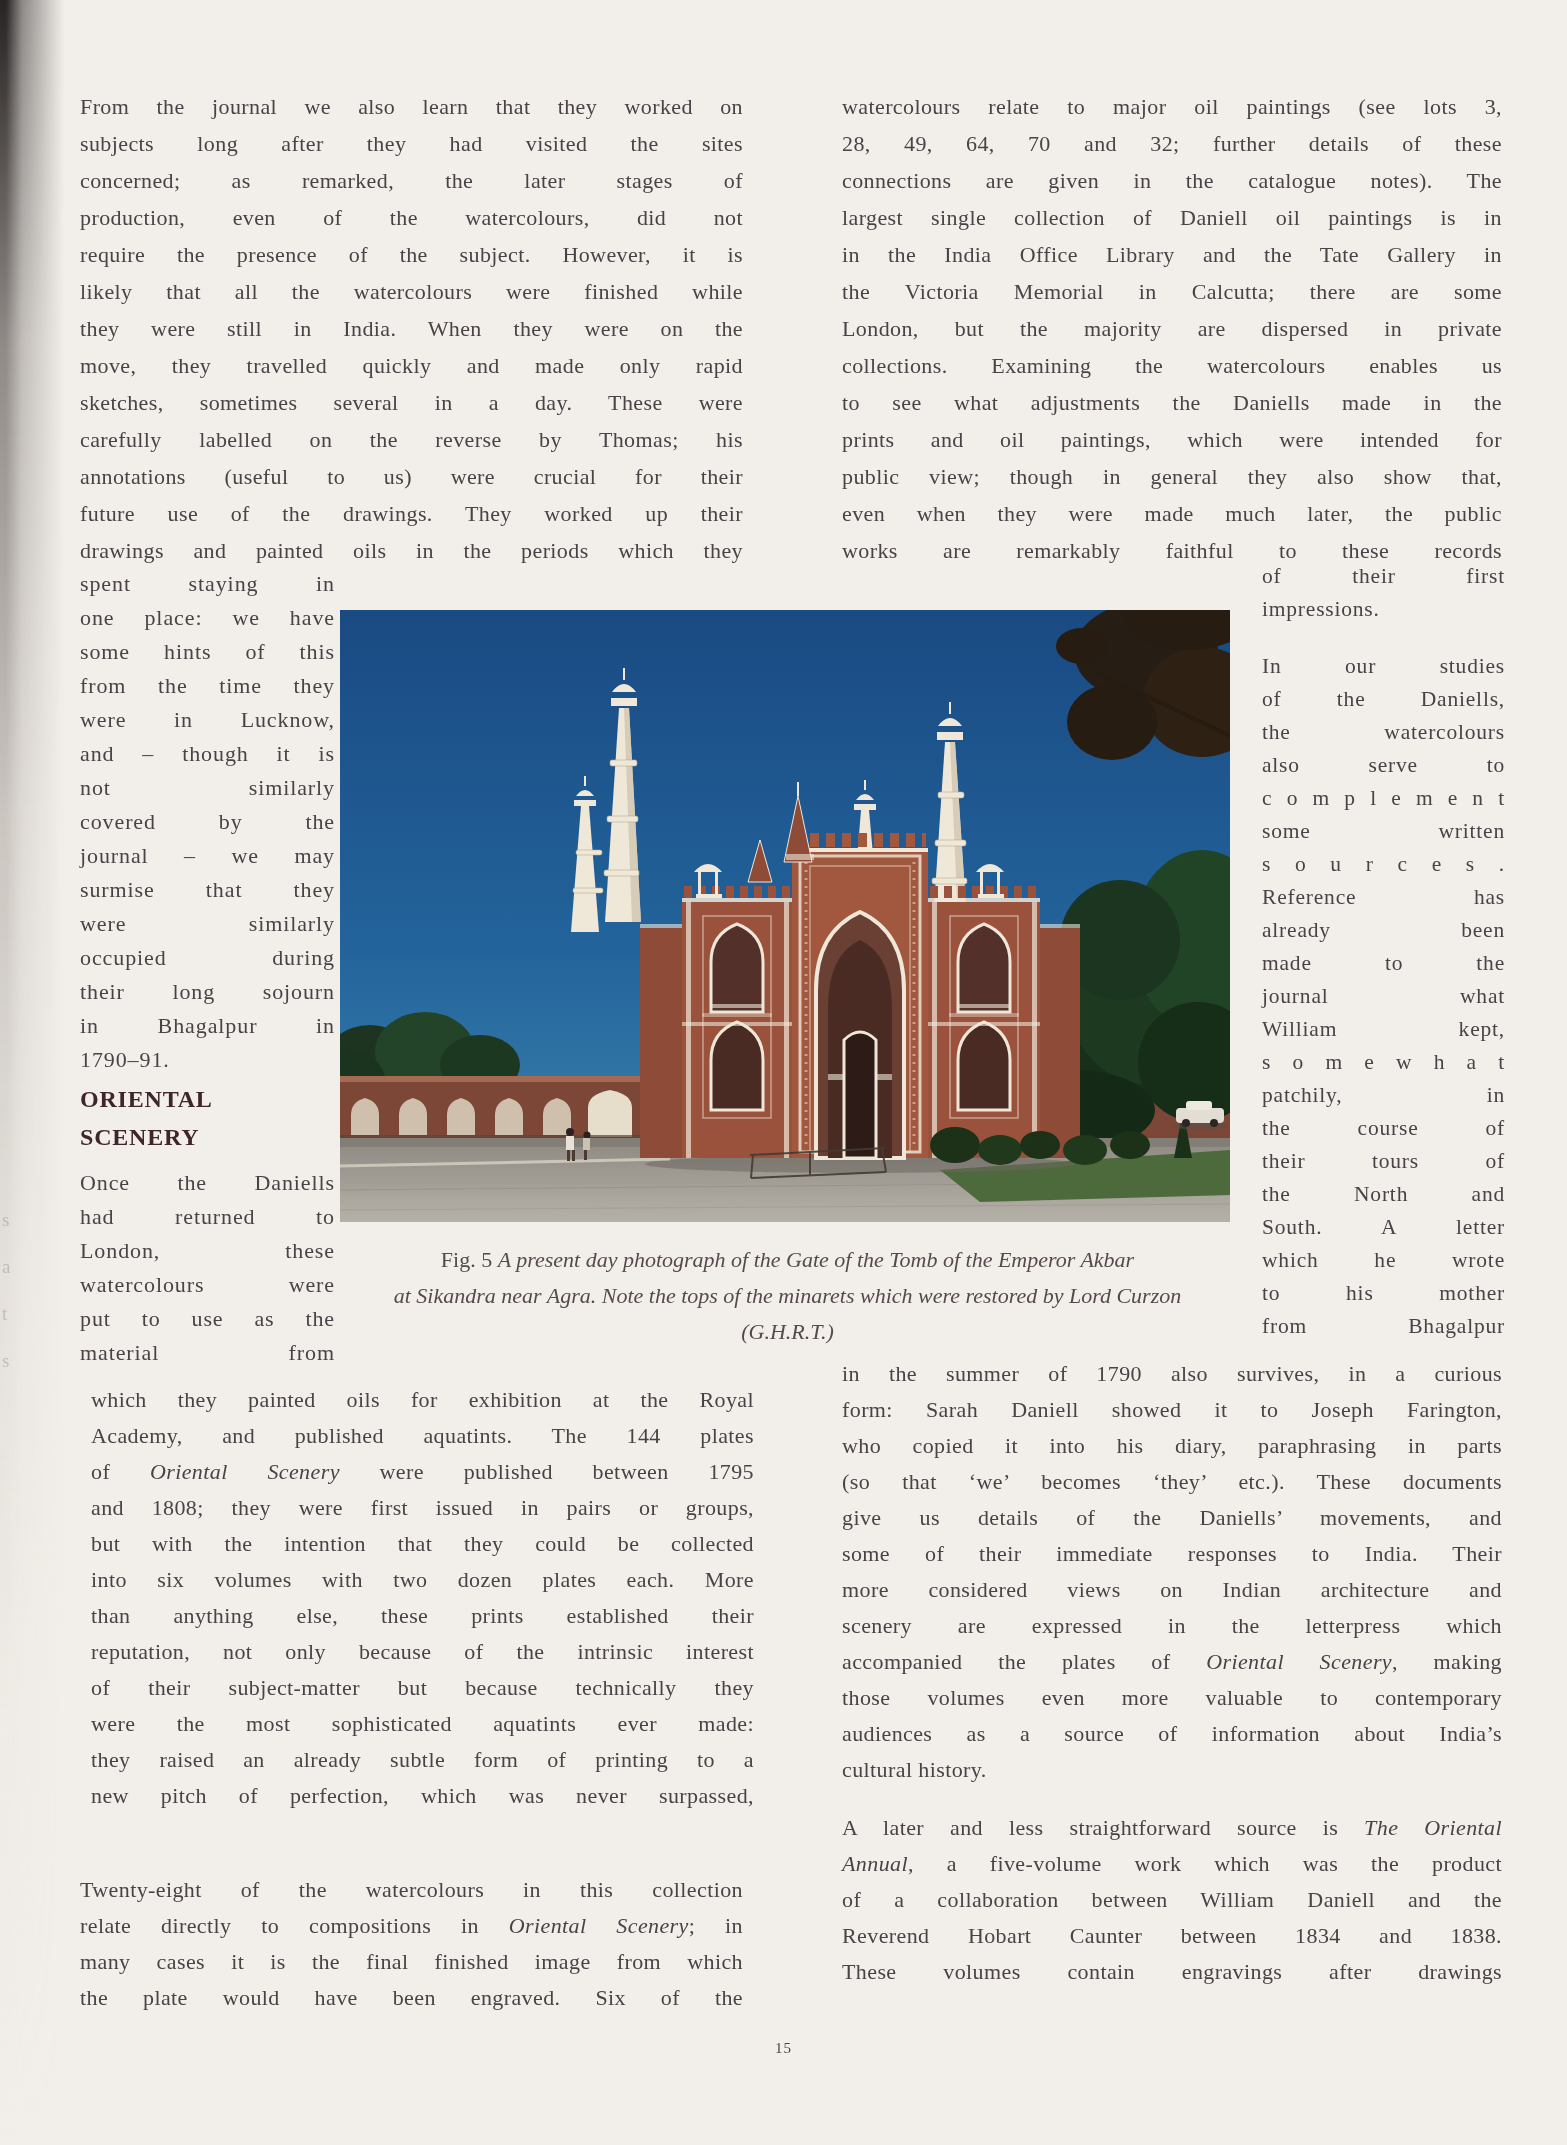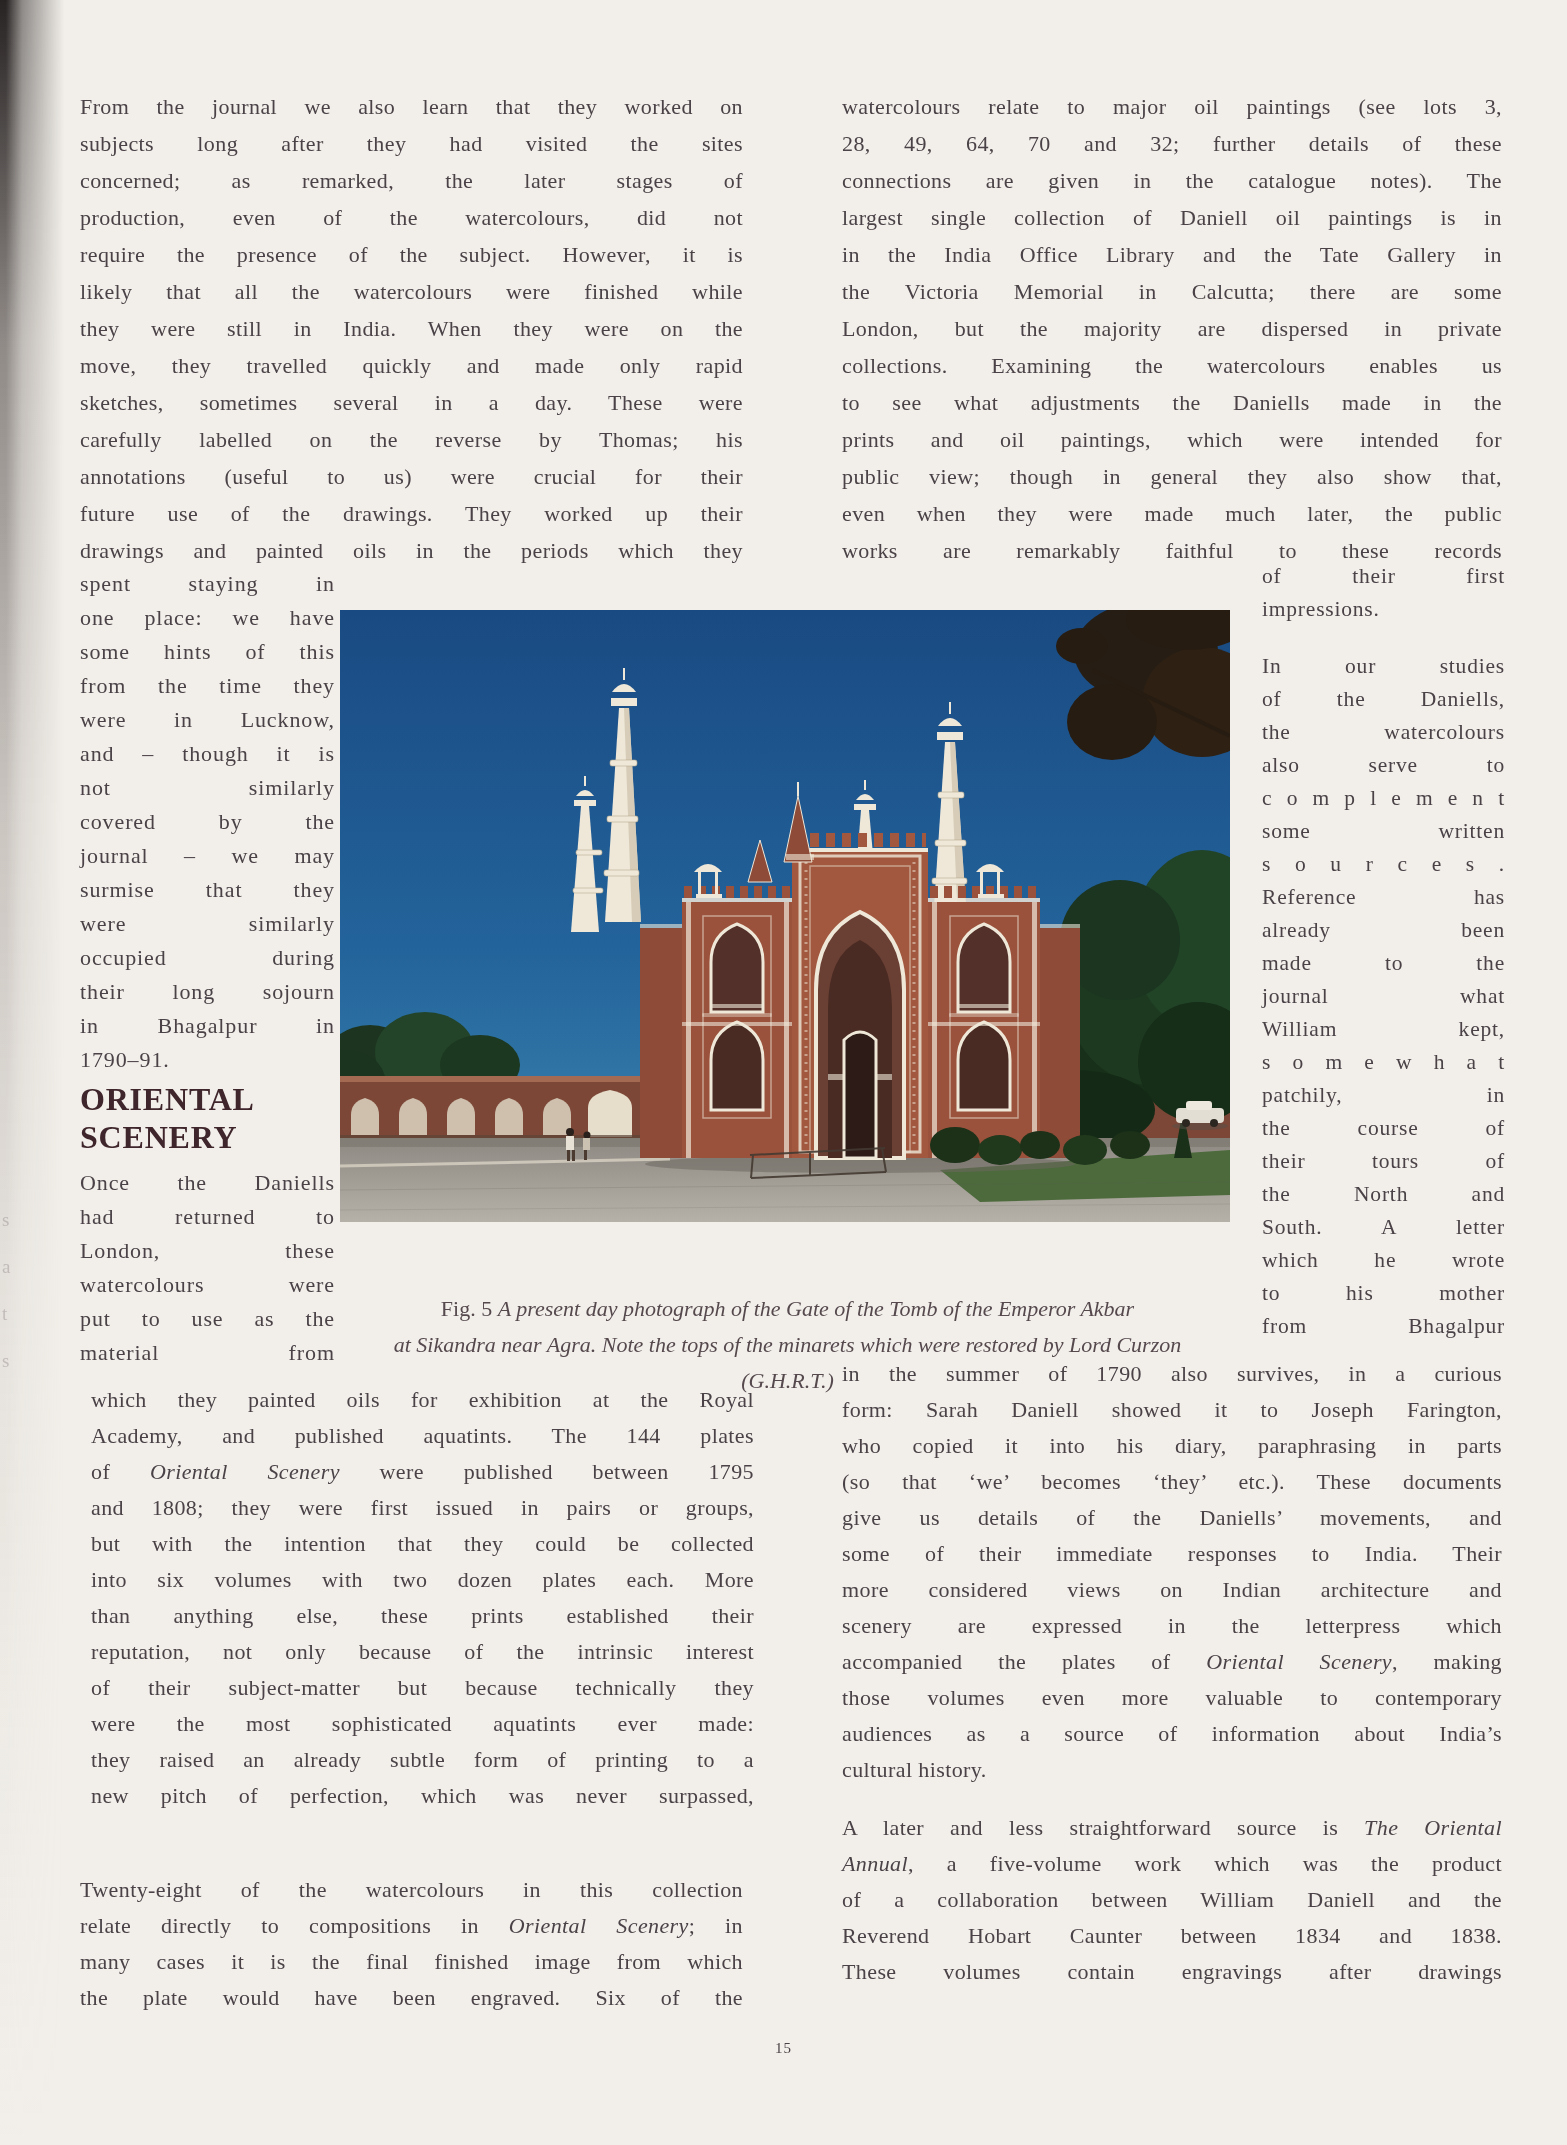--- a/index.html
+++ b/index.html
@@ -9,21 +9,21 @@
   .tb .ln{text-align:justify;text-align-last:justify;}
   .tb .ln.last{text-align-last:left;}
   .it{font-style:italic;}
   .w{width:663px;font-size:22px;letter-spacing:.4px;}
   .w .ln{line-height:36px;}
   .w37 .ln{line-height:37px;}
   .n{width:255px;font-size:22px;letter-spacing:.9px;}
   .n .ln{line-height:34px;}
   .n2{width:243px;font-size:21.5px;letter-spacing:.8px;}
   .n2 .ln{line-height:33px;}
-  .heading{width:300px;font-size:32px;font-weight:bold;letter-spacing:.8px;color:var(--heading-ink,#3f262c);}
+  .heading{width:300px;font-size:24px;font-weight:bold;letter-spacing:.8px;color:var(--heading-ink,#3f262c);}
   .heading .ln{line-height:38px;text-align:left;text-align-last:left;}
   .cap{width:985px;font-size:22px;color:var(--caption-ink,#55494e);}
   .cap .ln{line-height:36px;text-align:center;text-align-last:center;}
   .pagenum{position:absolute;left:0;top:2040px;width:1567px;text-align:center;
            font-size:15px;letter-spacing:1px;color:var(--ink,#4a4247);}
   .photo{position:absolute;left:340px;top:610px;width:890px;height:612px;overflow:hidden;}
   .gutter{position:absolute;left:0;top:0;width:64px;height:2145px;pointer-events:none;
     background:linear-gradient(to bottom, rgba(22,18,18,.92) 0%, rgba(64,56,54,.55) 16%,
       rgba(120,110,105,.32) 38%, rgba(170,162,156,.18) 60%, rgba(200,194,188,.08) 80%, rgba(210,205,200,0) 100%);
     -webkit-mask-image:linear-gradient(to right,#000 0,#000 6px,rgba(0,0,0,.5) 22px,transparent 100%);
@@ -359,21 +359,21 @@
 
         <ellipse cx="860" cy="516" rx="28" ry="4" fill="#55504a" opacity=".5"></ellipse>
         <rect x="836" y="498" width="48" height="15" rx="4" fill="#e3ded4"></rect>
         <rect x="846" y="491" width="26" height="9" rx="3" fill="#eee9df"></rect>
         <circle cx="846" cy="513" r="4" fill="#2c2620"></circle>
         <circle cx="874" cy="513" r="4" fill="#2c2620"></circle>
       </g>
     </svg>
   </div>
 
-  <div id="caption" class="tb cap" style="left:295px;top:1291px;">
+  <div id="caption" class="tb cap" style="left:295px;top:1242px;">
       <div class="ln"><span>Fig. 5  </span><span class="it">A present day photograph of the Gate of the Tomb of the Emperor Akbar</span></div>
       <div class="ln"><span class="it">at Sikandra near Agra. Note the tops of the minarets which were restored by Lord Curzon</span></div>
       <div class="ln"><span class="it">(G.H.R.T.)</span></div>
     </div>
 
   <div class="pagenum">15</div>
 
 </div>
 
 </body></html>

